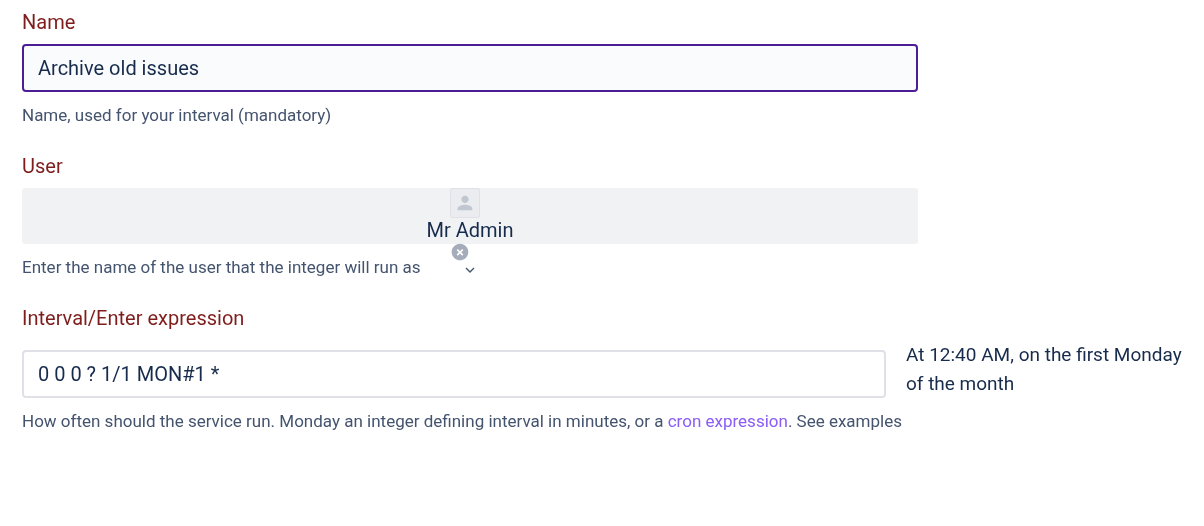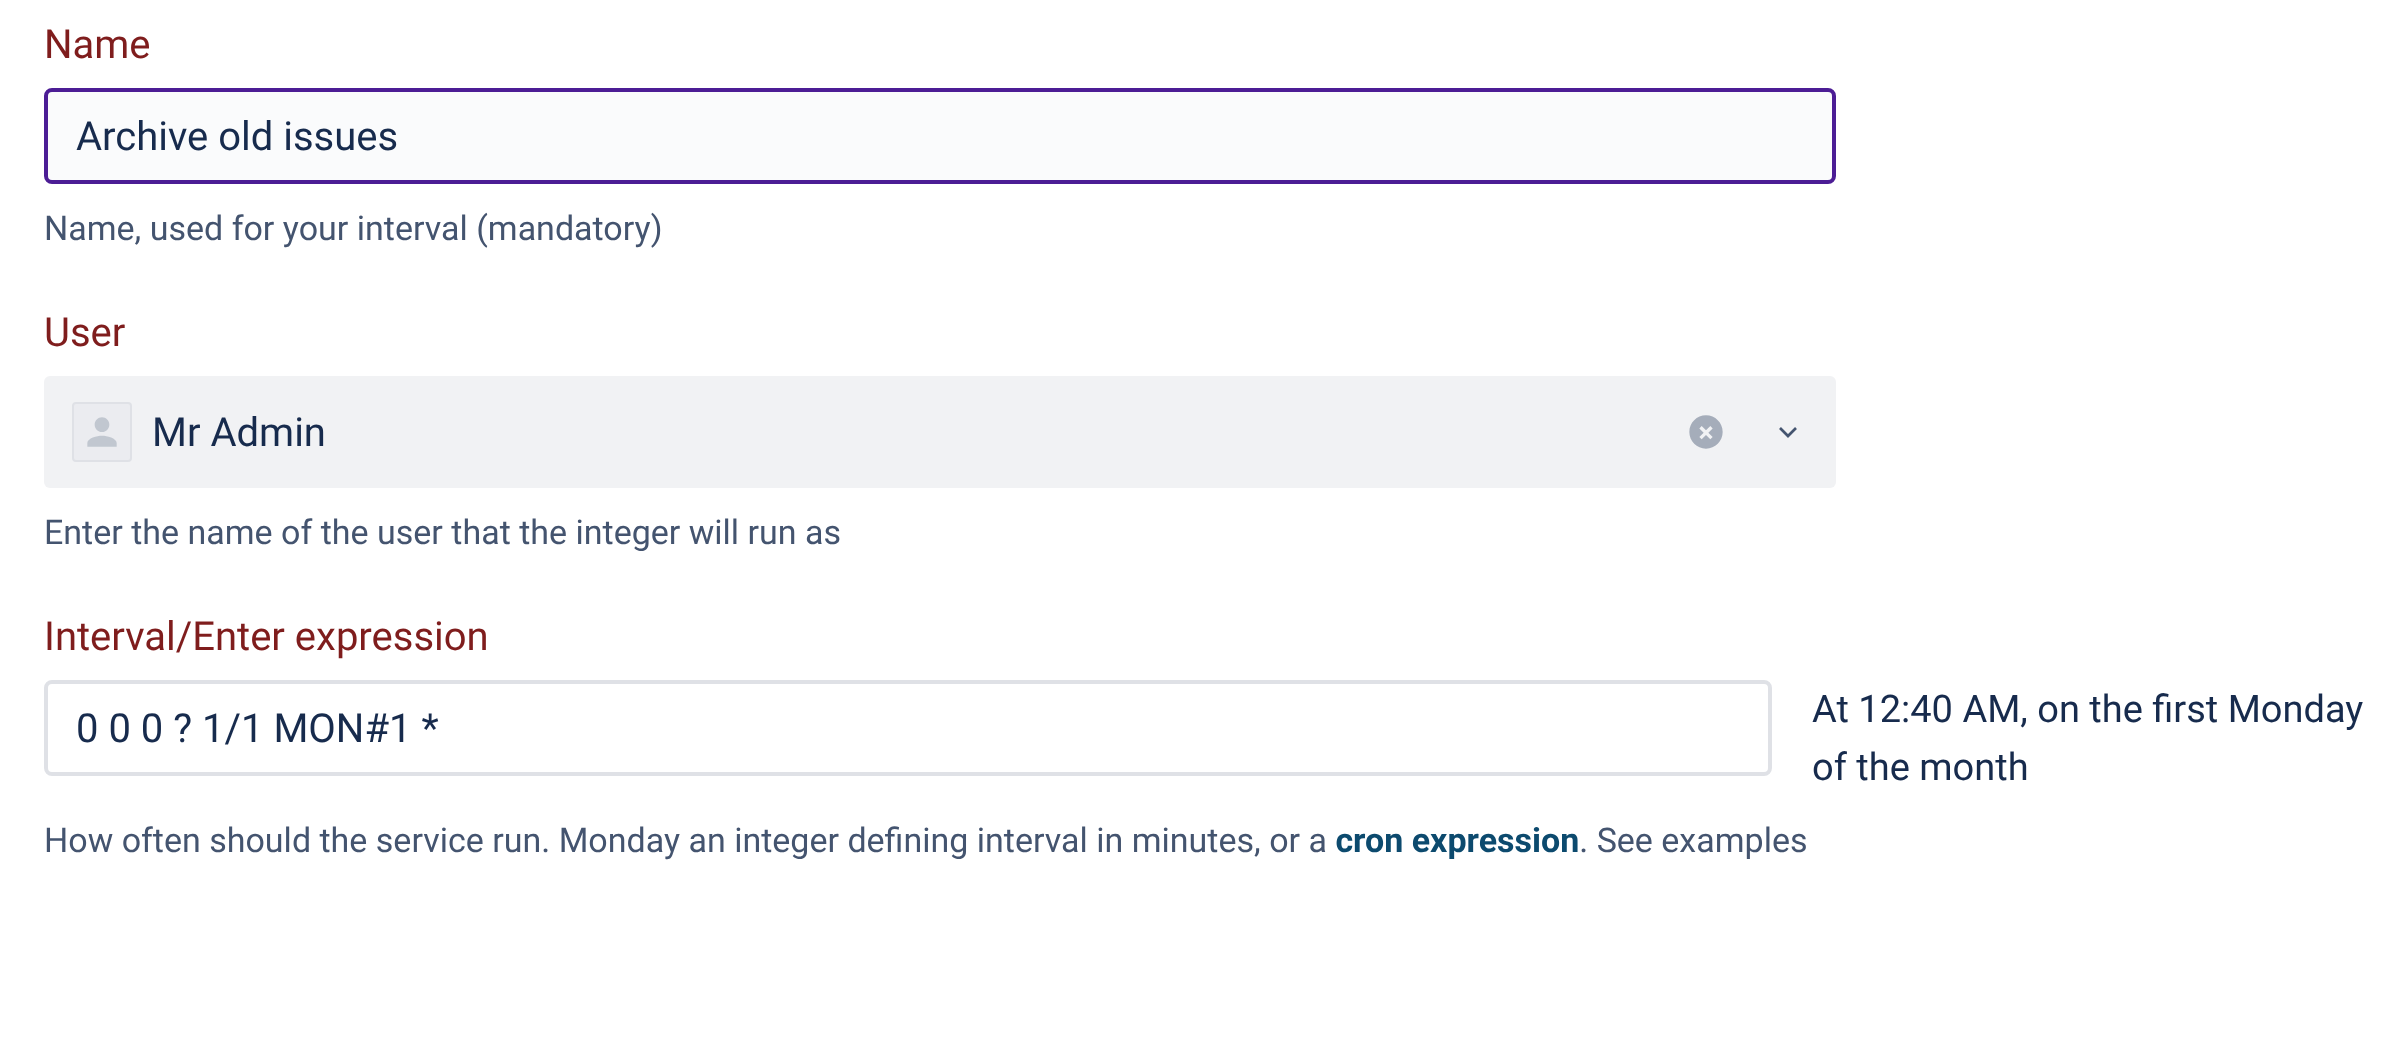--- a/index.html
+++ b/index.html
@@ -45,34 +45,34 @@
       color: #172B4D;
       font-family: inherit;
     }
     .help-text {
       font-size: 17px;
       color: #44546F;
       margin-top: 12px;
       line-height: 1.4;
     }
     .help-text a {
-      color: #0c4a6e;
+      color: #8b5cf6;
       text-decoration: none;
-      font-weight: bold;
     }
     .user-select {
       width: 896px;
       height: 56px;
       background: #F1F2F4;
       border-radius: 3px;
       display: flex;
       align-items: center;
       padding: 0 14px;
       cursor: pointer;
       position: relative;
+      flex-direction: column;
     }
     .avatar {
       width: 30px;
       height: 30px;
       background: #EBECF0;
       border: 1px solid #DFE1E6;
       border-radius: 2px;
       margin-right: 10px;
       display: flex;
       align-items: center;
@@ -112,21 +112,21 @@
     }
     .chevron-icon svg {
       width: 16px;
       height: 16px;
       fill: none;
       stroke: #44546F;
       stroke-width: 2;
     }
     .cron-row {
       display: flex;
-      align-items: flex-start;
+      align-items: flex-end;
       gap: 20px;
     }
     .cron-description {
       font-size: 19px;
       color: #172B4D;
       line-height: 1.55;
       flex: 1;
     }
   </style>
 </head>

